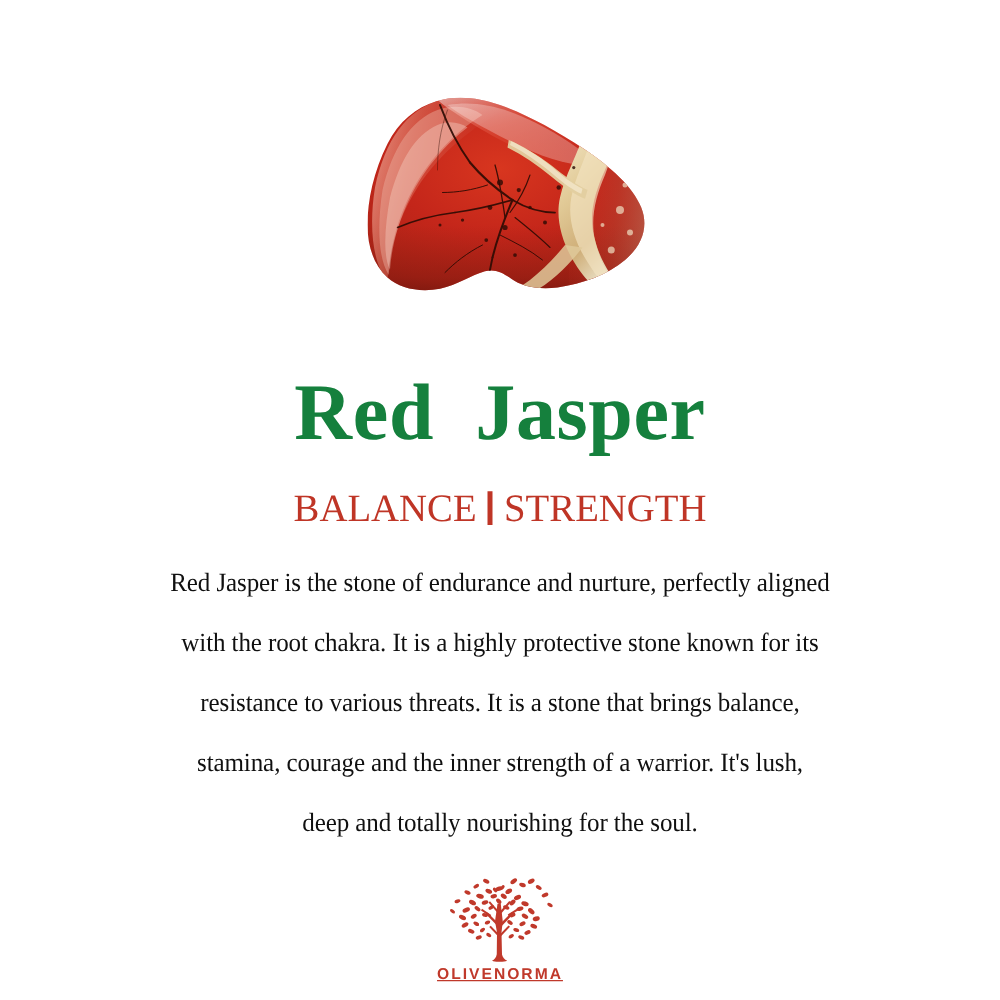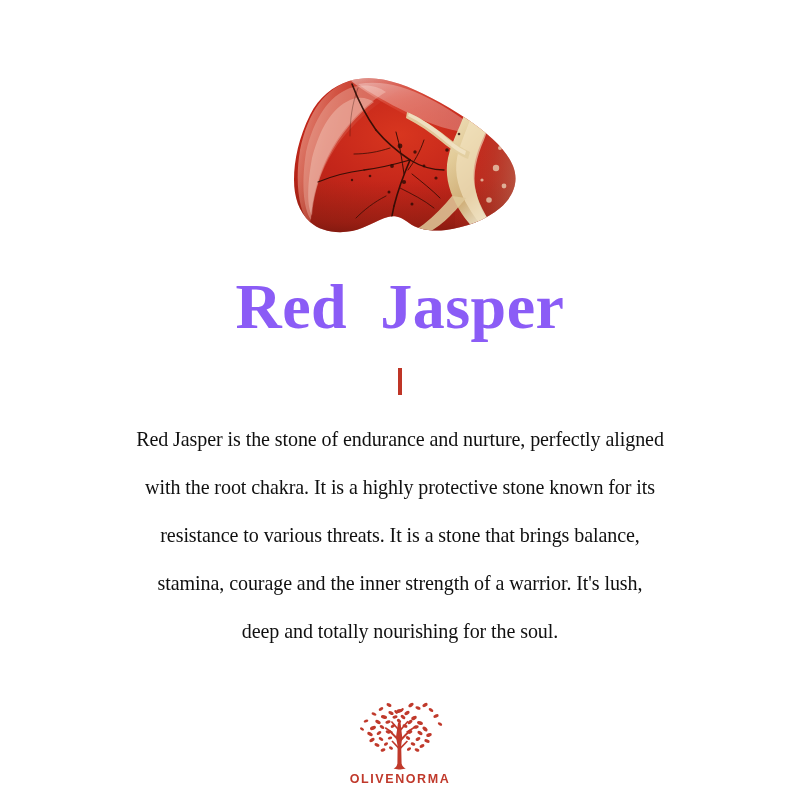--- a/index.html
+++ b/index.html
@@ -38,23 +38,23 @@
     height: 250px;
     display: block;
   }
 
   
   .title {
     font-family: "Liberation Serif", serif;
     font-weight: bold;
     font-size: 64px;
     line-height: 1;
-    color: #8b5cf6;
+    color: #15803d;
     text-align: center;
-    margin-top: 25px;
+    margin-top: 48px;
     letter-spacing: 0.5px;
     white-space: pre;
   }
 
   
   .subtitle {
     font-family: "Liberation Serif", serif;
     font-size: 31px;
     line-height: 1;
     color: #bf3526;
@@ -109,20 +109,21 @@
     width: 96px;
     height: 72px;
   }
   .logo-word {
     font-family: "Liberation Sans", sans-serif;
     font-weight: bold;
     font-size: 12.5px;
     letter-spacing: 1.6px;
     color: #c0392b;
     margin-top: 1px;
+    text-decoration: underline;
   }
 </style>
 </head>
 <body>
 
 <div class="card">
 
   <div class="stone-wrap">
     <svg class="stone-svg" viewBox="0 0 800 250">
       <defs>
@@ -255,22 +256,24 @@
 
         <path d="M430 86 C452 94 474 108 490 124 C478 122 460 112 442 100
                  C434 95 430 90 430 86 Z" fill="#ffffff" opacity="0.35"></path>
       </g>
     </svg>
   </div>
 
   <div class="title">Red  Jasper</div>
 
   <div class="subtitle">
+    <span class="kw">BALANCE</span>
     <span class="sep"></span>
     <span class="sep"></span>
+    <span class="kw">STRENGTH</span>
   </div>
 
   <div class="body-text">
     <span class="ln">Red Jasper is the stone of endurance and nurture, perfectly aligned</span>
     <span class="ln">with the root chakra. It is a highly protective stone known for its</span>
     <span class="ln">resistance to various threats. It is a stone that brings balance,</span>
     <span class="ln">stamina, courage and the inner strength of a warrior. It's lush,</span>
     <span class="ln">deep and totally nourishing for the soul.</span>
   </div>
 

